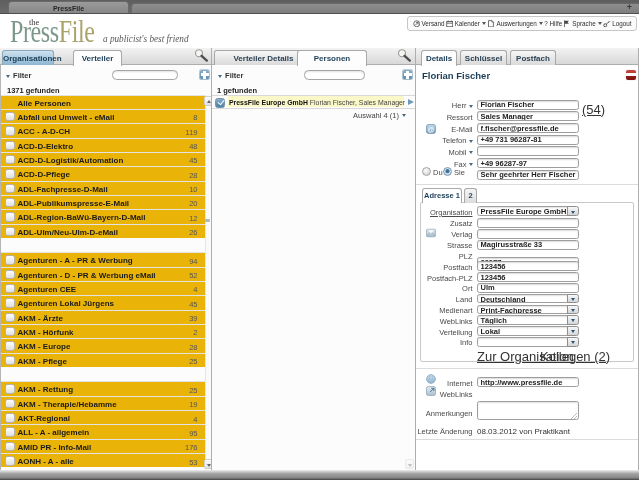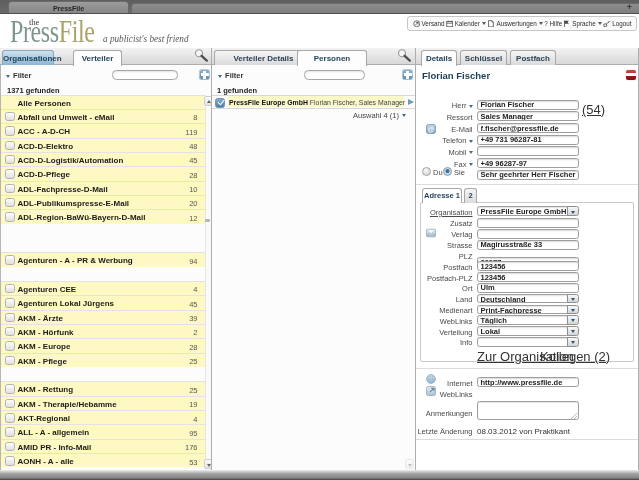--- a/index.html
+++ b/index.html
@@ -45,21 +45,21 @@
 .nlab {position:absolute; font-size:7.5px; color:#444;margin-top:24px;}
 .fin {position:absolute; height:10px; border:1px solid #a5a5a5; border-radius:4.5px; background:#fff; box-shadow:inset 0 1px 2px rgba(0,0,0,0.12);}
 .plusbtn {position:absolute; width:11px; height:11px; border-radius:3px; background:linear-gradient(#8fb3cc,#5c89a8); box-shadow:0 0 0 1px rgba(255,255,255,0.4) inset;}
 .plusbtn:before {content:""; position:absolute; left:1.5px; right:1.5px; top:4.2px; height:2.6px; background:#fff;}
 .plusbtn:after {content:""; position:absolute; top:1.5px; bottom:1.5px; left:4.2px; width:2.6px; background:#fff;}
 .found {position:absolute; top:21px; font-size:7.5px; font-weight:bold; color:#222;}
 .caret {display:inline-block; width:0; height:0; border-left:2.8px solid transparent; border-right:2.8px solid transparent; border-top:3.5px solid #4a6a80; vertical-align:middle; margin:0 1px;}
 
 
 #list {position:absolute; left:0; top:0; width:211px; height:480px;}
-.lrow {position:absolute; left:0; width:203.5px; height:14.34px; border-top:1px solid #e3e3e3; background:#fef9c3;}
+.lrow {position:absolute; left:0; width:203.5px; height:14.34px; border-top:1px solid #e3e3e3; background:#eab308;}
 .lrow .cb {position:absolute; left:4px; top:2px; width:9.5px; height:9.5px; border:1px solid #b2b2b2; border-radius:2.5px; background:linear-gradient(#fefefe,#dfdfdf);}
 .lrow .lname {position:absolute; left:16.5px; top:3px; font-size:8px; font-weight:bold; color:#1b1b1b; white-space:nowrap;}
 .lrow .cnt {position:absolute; right:7px; top:3.5px; font-size:7.5px; color:#555;}
 
 #lsb {position:absolute; left:203.5px; top:29.5px; bottom:0; width:7.5px; border-left:1px solid #e6e6e6; background:#fafafa;}
 .sbtn {position:absolute; width:9px; height:10px; background:linear-gradient(#fbfbfb,#e3e3e3); border:1px solid #cfcfcf; border-radius:2px;}
 .sbtn:after {content:""; position:absolute; left:2px; width:0; height:0; border-left:2.2px solid transparent; border-right:2.2px solid transparent;}
 .sbtn.up:after {top:3px; border-bottom:3px solid #666;}
 .sbtn.dn:after {top:3.5px; border-top:3px solid #666;}
 
@@ -202,24 +202,34 @@
 <div class="lrow" style="top:194.9px">
         <span class="cb"></span>
         <span class="lname">ADL-Publikumspresse-E-Mail</span>
         <span class="cnt">20</span>
       </div>
 <div class="lrow" style="top:209.2px">
         <span class="cb"></span>
         <span class="lname">ADL-Region-BaWü-Bayern-D-Mail</span>
         <span class="cnt">12</span>
       </div>
+<div class="lrow" style="top:223.6px">
+        <span class="cb"></span>
+        <span class="lname">ADL-Ulm/Neu-Ulm-D-eMail</span>
+        <span class="cnt">26</span>
+      </div>
 <div class="lrow" style="top:252.2px">
         <span class="cb"></span>
         <span class="lname">Agenturen - A - PR &amp; Werbung</span>
         <span class="cnt">94</span>
+      </div>
+<div class="lrow" style="top:266.6px">
+        <span class="cb"></span>
+        <span class="lname">Agenturen - D - PR &amp; Werbung eMail</span>
+        <span class="cnt">52</span>
       </div>
 <div class="lrow" style="top:280.9px">
         <span class="cb"></span>
         <span class="lname">Agenturen CEE</span>
         <span class="cnt">4</span>
       </div>
 <div class="lrow" style="top:295.3px">
         <span class="cb"></span>
         <span class="lname">Agenturen Lokal Jürgens</span>
         <span class="cnt">45</span>

